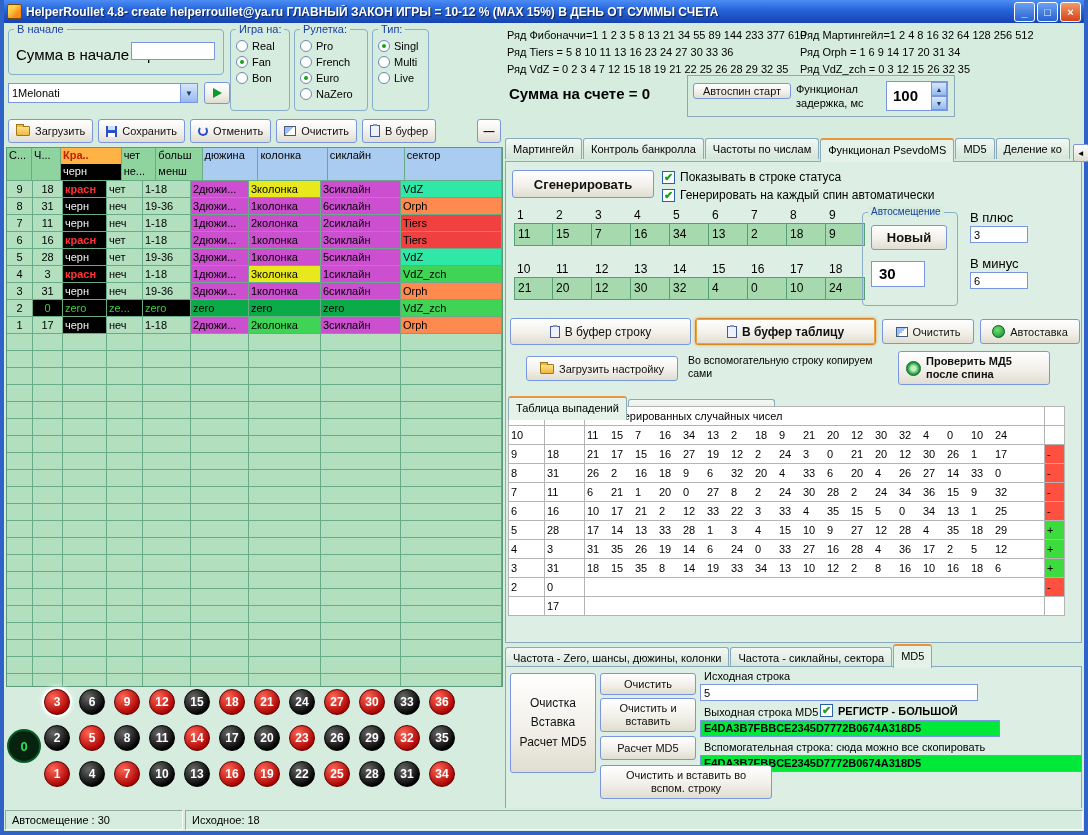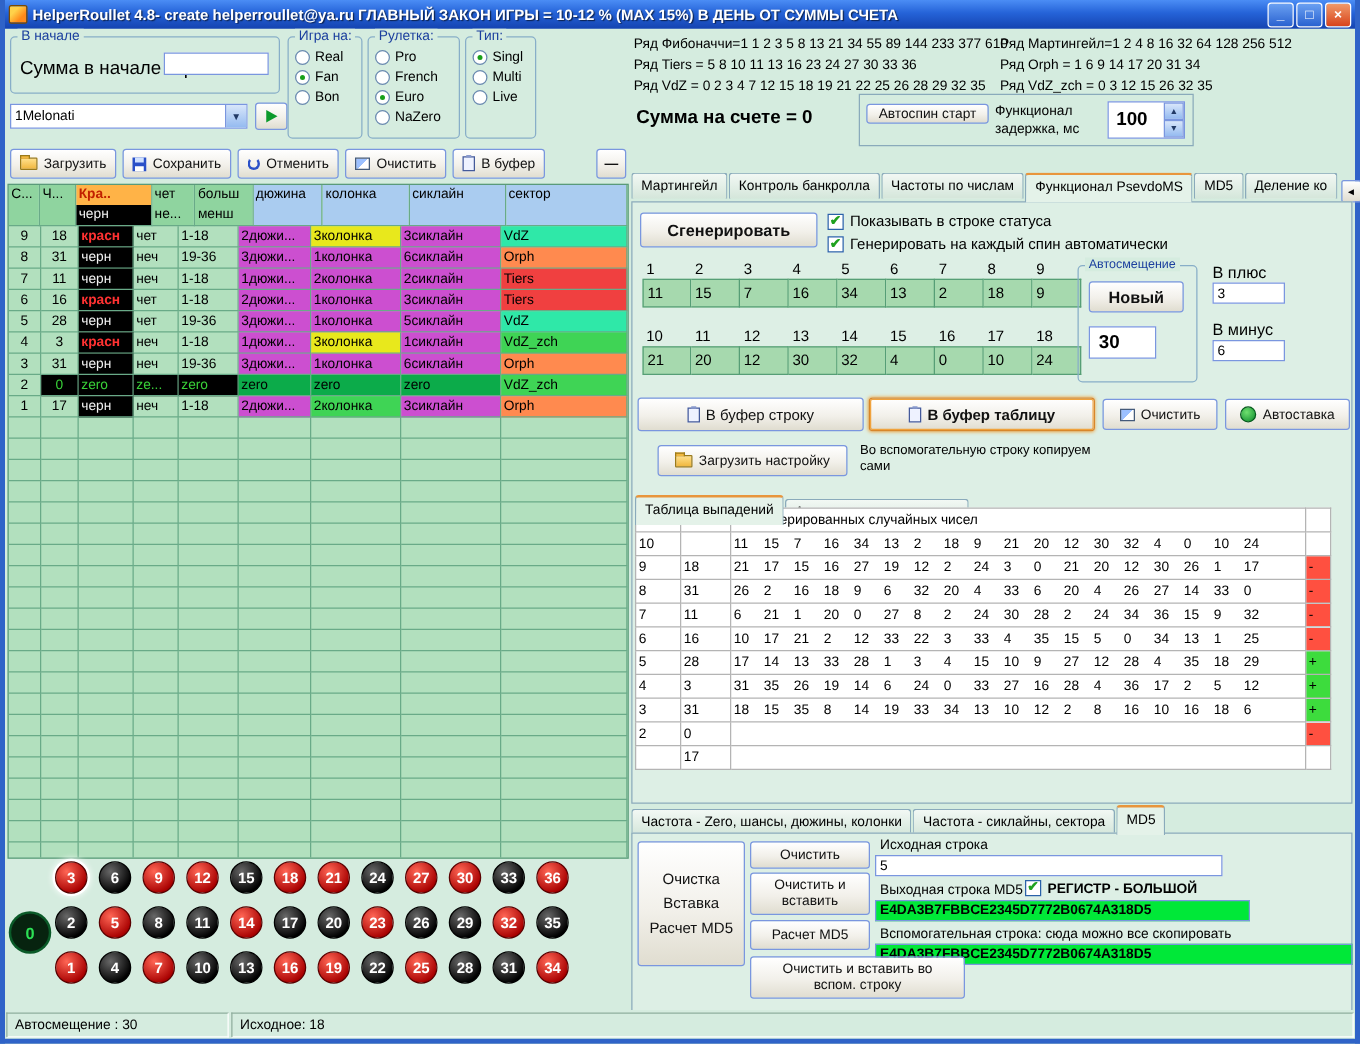--- a/index.html
+++ b/index.html
@@ -873,20 +873,24 @@
       <button class="xp-btn autostake-btn">
         <span class="ic ic-clock"></span>
         <span>Автоставка</span>
       </button>
 
       <button class="xp-btn load-set-btn">
         <span class="ic ic-folder"></span>
         <span>Загрузить настройку</span>
       </button>
       <div class="hint">Во вспомогательную строку копируем сами</div>
+      <button class="xp-btn md5check-btn">
+        <span class="ic ic-wheel"></span>
+        <span>Проверить МД5 после спина</span>
+      </button>
 
       <div class="tabstrip tabs-inner">
           <span class="tab active">Таблица выпадений</span>
           <span class="tab">Автопроставление ставок</span>
         </div>
 
       <table id="spin-table">
         <thead>
           <tr>
             <th class="c-spin">Спин</th>

